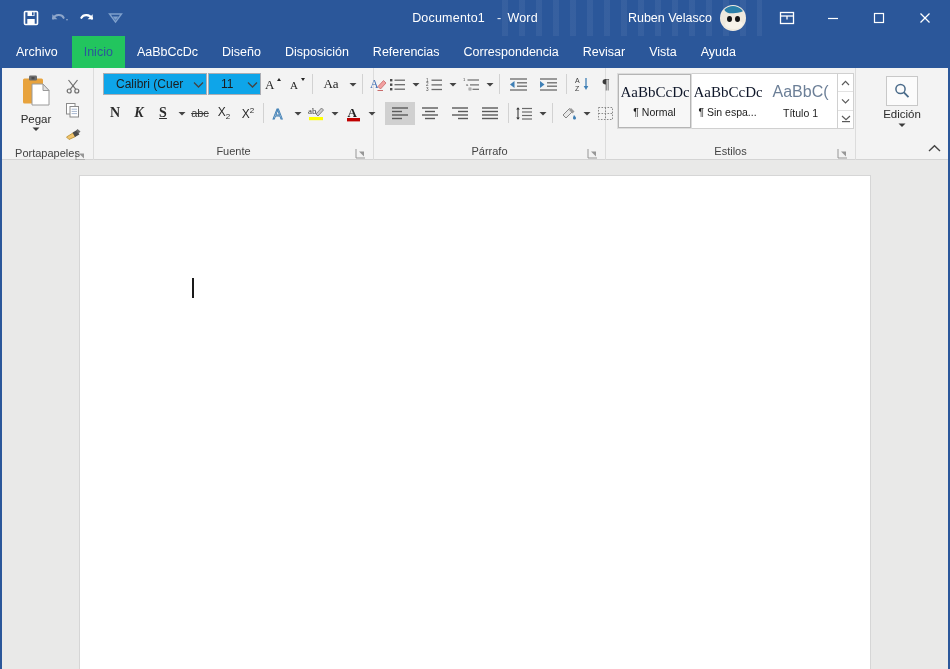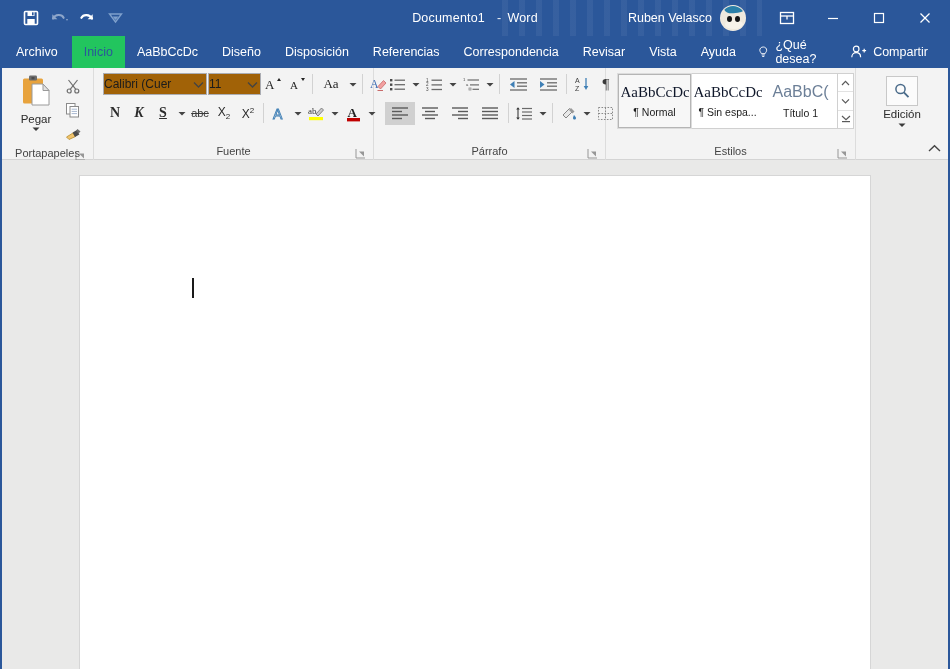--- a/index.html
+++ b/index.html
@@ -154,23 +154,23 @@
   .smallbtn {
     width: 24px; height: 22px; display: flex; align-items: center; justify-content: center;
     cursor: default;
   }
 
   
   .row { display: flex; align-items: center; }
   .row1 { height: 26px; margin-bottom: 3px; }
   .row2 { height: 26px; }
   .combo {
-    height: 22px; border: 1px solid #abadb3; background: #a16207;
+    height: 22px; border: 1px solid #abadb3; background: #0ea5e9;
     display: flex; align-items: center; font-size: 12px; color: #1c1c1c;
-    padding-left: 0; cursor: default;
+    padding-left: 12px; cursor: default;
   }
   .combo .cval { flex: 1; overflow: hidden; white-space: nowrap; }
   .combo .carrow { width: 16px; display: flex; align-items: center; justify-content: center; }
   .fontname { width: 104px; }
   .fontsize { width: 53px; margin-left: 1px; }
   .ico {
     width: 24px; height: 23px; display: flex; align-items: center; justify-content: center;
     font-size: 13px; color: #2b2b2b; cursor: default;
   }
   .ico.wide { width: 30px; }
@@ -337,39 +337,20 @@
     <div class="tab active">Inicio</div>
     <div class="tab">AaBbCcDc</div>
     <div class="tab">Diseño</div>
     <div class="tab">Disposición</div>
     <div class="tab">Referencias</div>
     <div class="tab">Correspondencia</div>
     <div class="tab">Revisar</div>
     <div class="tab">Vista</div>
     <div class="tab">Ayuda</div>
 
-    <div class="right-group">
-      <div class="tell-me">
-        <svg width="14" height="16" viewBox="0 0 14 16">
-          <path d="M7 1.3 C4.2 1.3 2.4 3.3 2.4 5.6 C2.4 7.5 4 8.6 4.5 10.2 L9.5 10.2 C10 8.6 11.6 7.5 11.6 5.6 C11.6 3.3 9.8 1.3 7 1.3 Z" fill="none" stroke="#ffffff" stroke-width="1.2"></path>
-          <line x1="4.9" y1="12" x2="9.1" y2="12" stroke="#ffffff" stroke-width="1.2"></line>
-          <line x1="5.6" y1="14" x2="8.4" y2="14" stroke="#ffffff" stroke-width="1.2"></line>
-        </svg>
-        <span>¿Qué desea?</span>
-      </div>
-      <div class="share">
-        <svg width="17" height="16" viewBox="0 0 17 16">
-          <circle cx="6.2" cy="5" r="2.8" fill="none" stroke="#ffffff" stroke-width="1.2"></circle>
-          <path d="M1.8 13.2 C1.8 10.2 3.8 8.7 6.2 8.7 C8.6 8.7 10.6 10.2 10.6 13.2" fill="none" stroke="#ffffff" stroke-width="1.2"></path>
-          <line x1="12.3" y1="6.6" x2="16.1" y2="6.6" stroke="#ffffff" stroke-width="1.2"></line>
-          <line x1="14.2" y1="4.7" x2="14.2" y2="8.5" stroke="#ffffff" stroke-width="1.2"></line>
-        </svg>
-        <span>Compartir</span>
-      </div>
-    </div>
   </div>
 
   <div class="ribbon">
 
     <div class="group" style="width:92px;">
       <div class="group-body">
         <div class="bigbtn" style="margin-left:4px;">
           <svg width="34" height="38" viewBox="0 0 34 38">
             <rect x="4" y="4.5" width="20" height="25" rx="1.5" fill="#e8a33d"></rect>
             <rect x="10" y="1.5" width="8" height="5" rx="1.2" fill="#6d6d6d"></rect>

